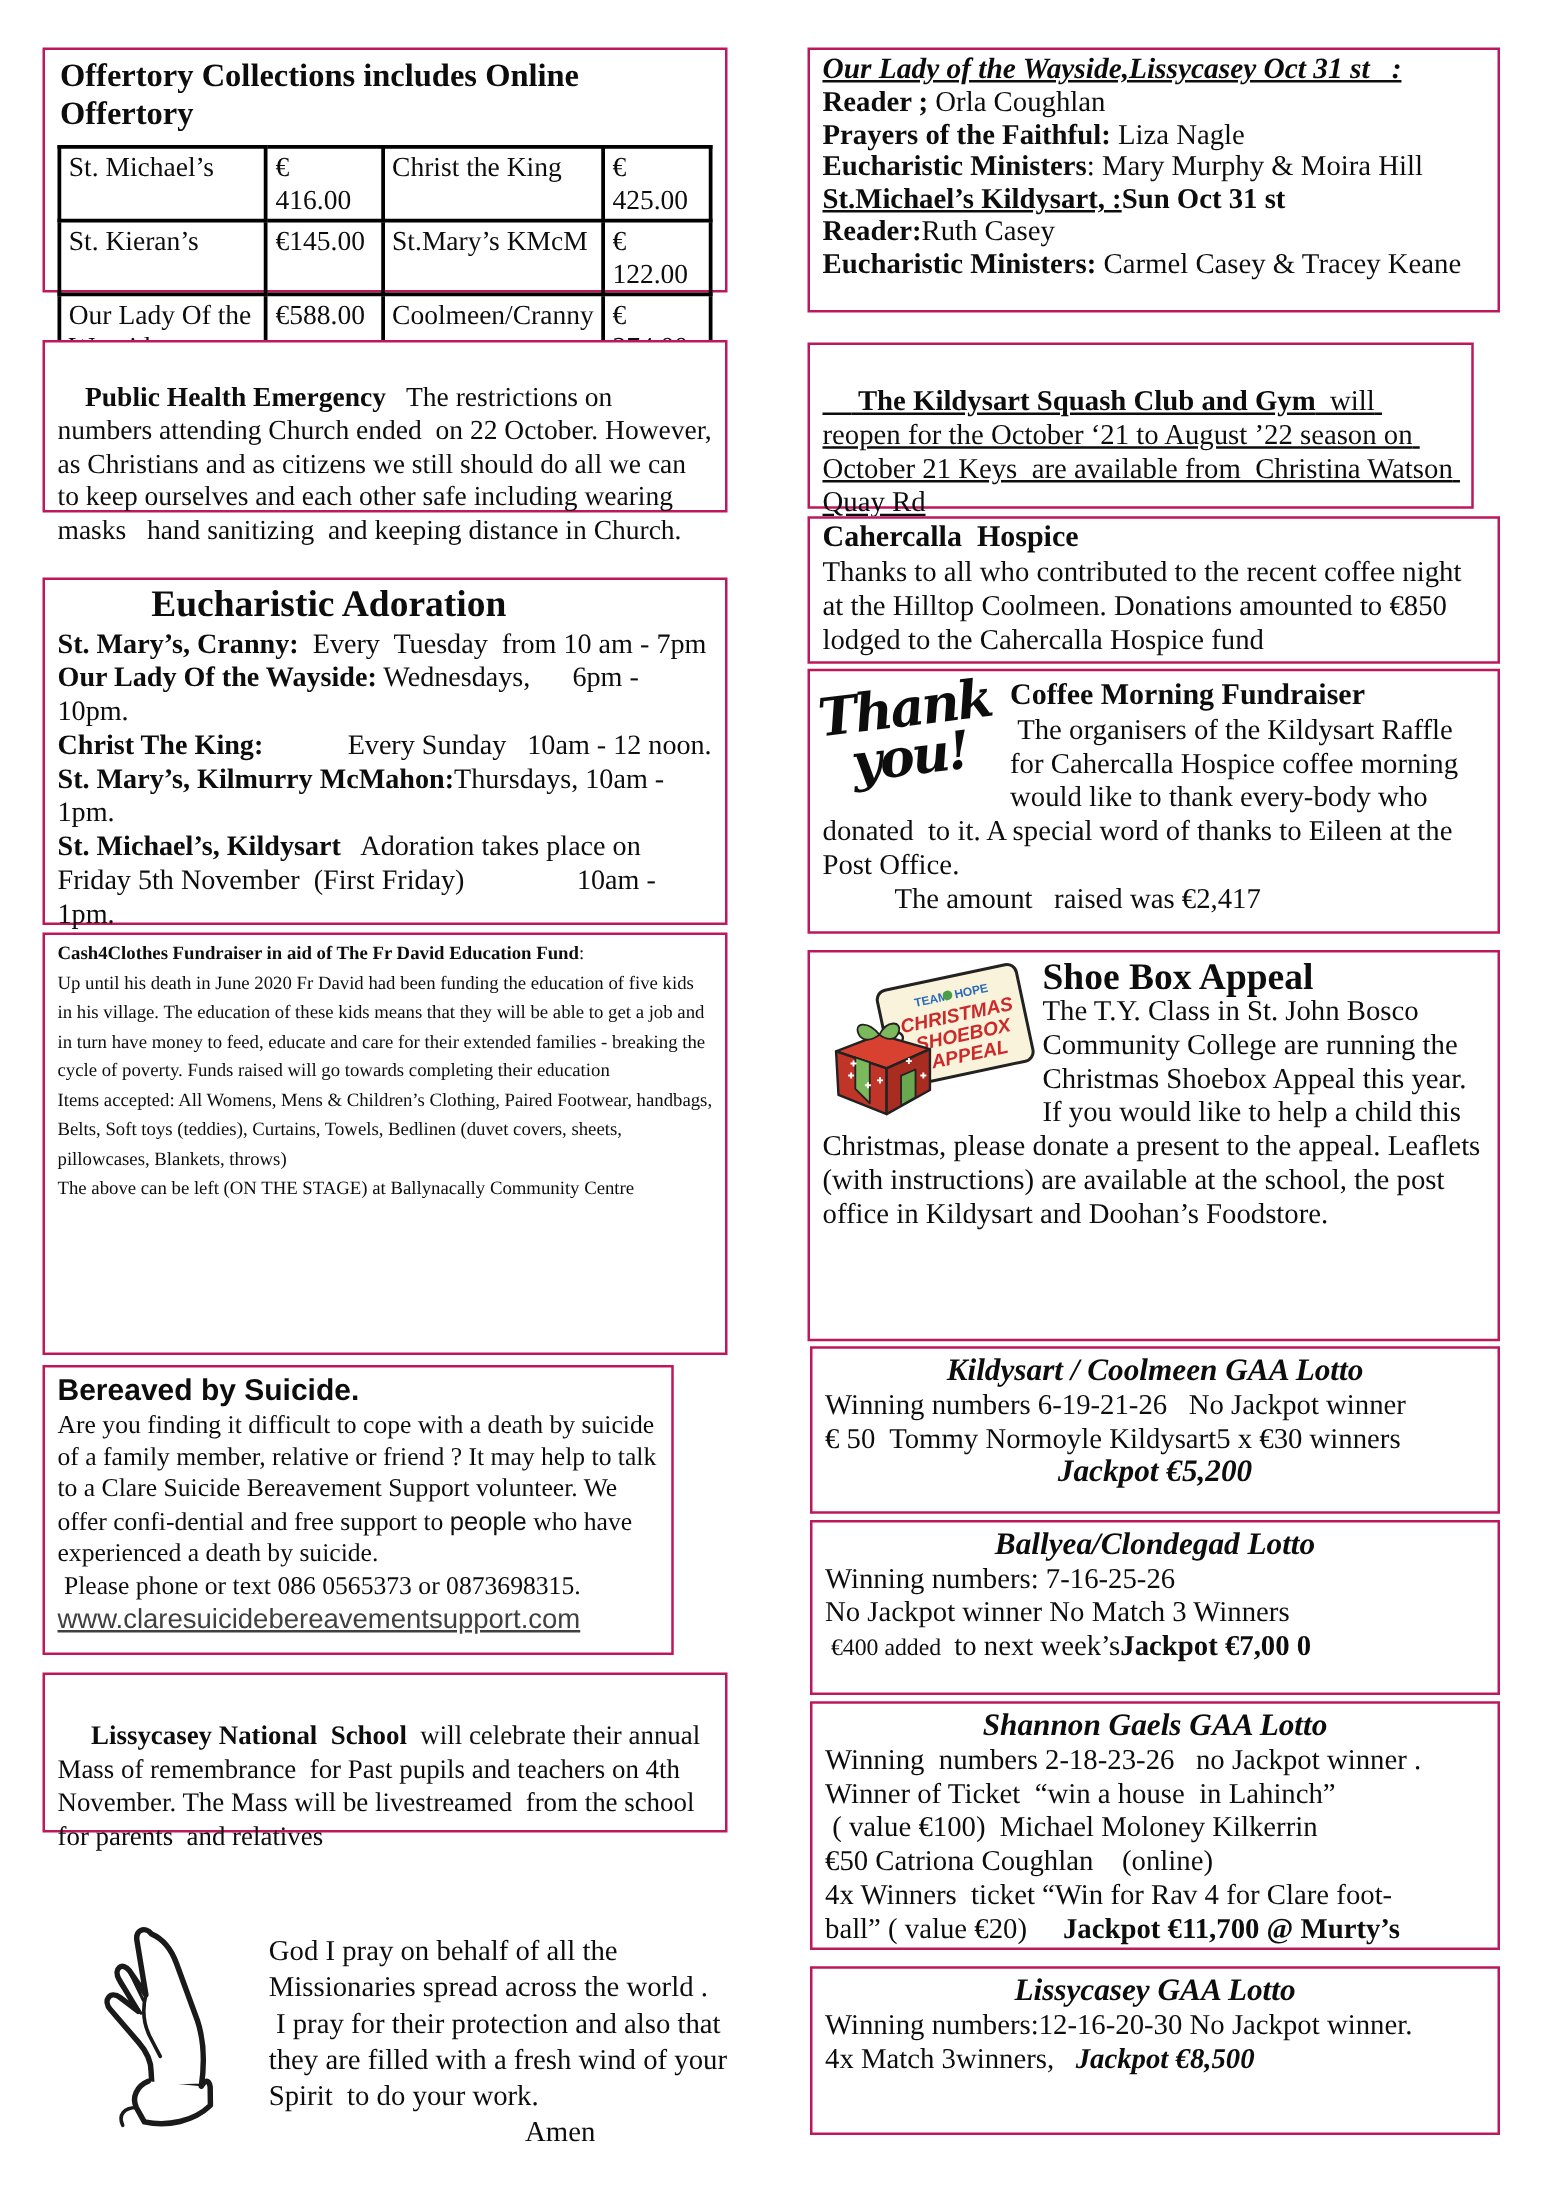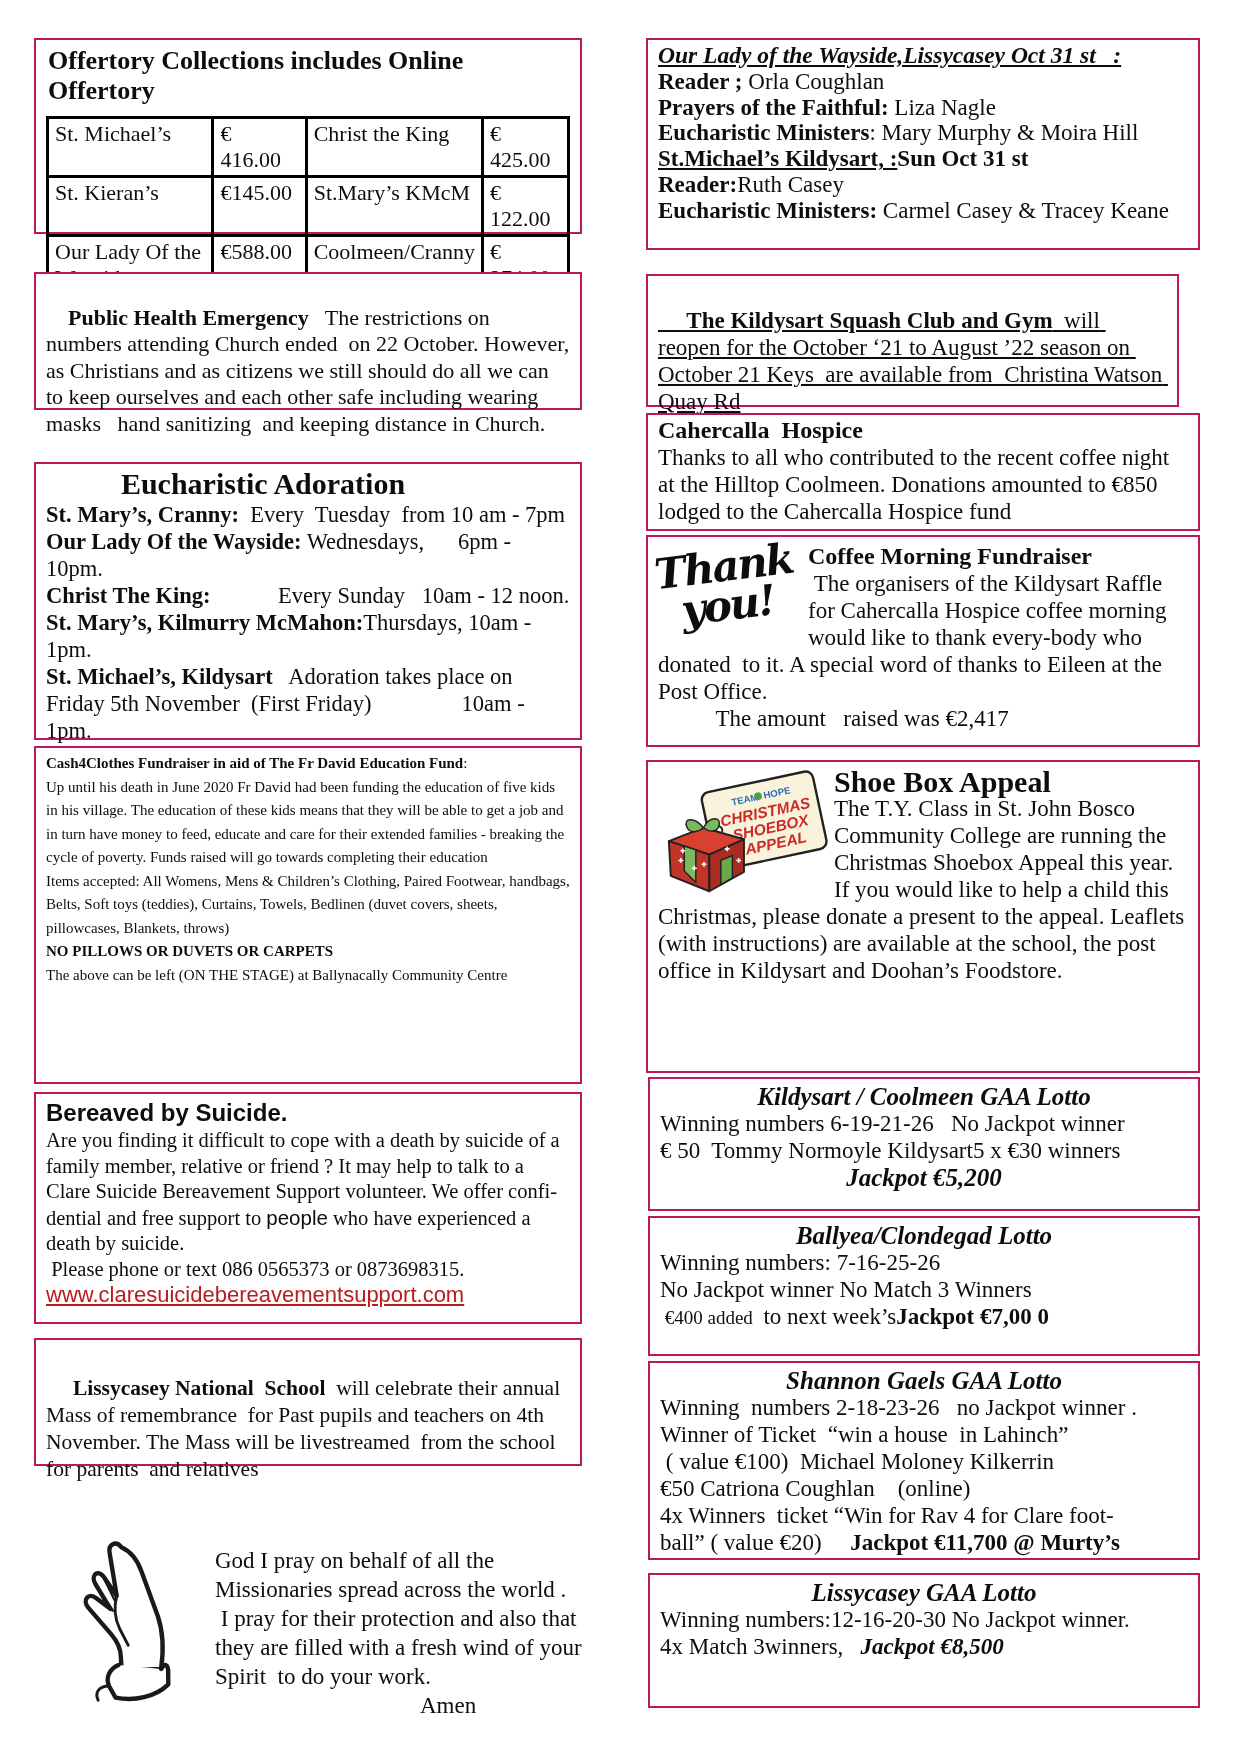--- a/index.html
+++ b/index.html
@@ -17,21 +17,21 @@
   #offertory .title{font-size:26px;font-weight:bold;margin:2px 0 10px 2px;}
   #offertory table{border-collapse:collapse;width:100%;}
   #offertory td{border:3px solid #000;font-size:22px;padding:2px 6px;height:44px;vertical-align:top;white-space:pre-wrap;}
   #offertory td.c1{width:205px;} #offertory td.c2{width:84px;}
   #offertory td.c3{width:152px;} #offertory td.c4{width:80px;}
 
   #public-health{left:34px;top:272px;width:548px;height:138px;font-size:22px;line-height:26.5px;}
   #adoration{left:34px;top:462px;width:548px;height:278px;font-size:22.5px;line-height:27px;}
   #adoration .title{font-size:30px;font-weight:bold;text-align:center;padding-right:90px;margin:2px 0 4px 0;}
   #cash{left:34px;top:746px;width:548px;height:338px;font-size:15px;line-height:23.5px;}
-  #bereaved{left:34px;top:1092px;width:548px;height:232px;font-size:20.5px;line-height:25.5px;}
+  #bereaved{left:34px;top:1092px;width:505px;height:232px;font-size:20.5px;line-height:25.5px;}
   #bereaved .hd{font-family:"Liberation Sans",sans-serif;font-weight:bold;font-size:24px;line-height:30px;}
   #bereaved a{font-family:"Liberation Sans",sans-serif;font-size:22px;text-decoration:underline;}
   #school{left:34px;top:1338px;width:548px;height:128px;font-size:21.5px;line-height:27px;padding-top:8px;}
 
   #prayer-hands{position:absolute;left:52px;top:1538px;width:150px;height:175px;}
   #prayer-text{position:absolute;left:215px;top:1546px;width:385px;font-size:23px;line-height:29px;}
   #prayer-text .amen{padding-left:205px;}
 
   
   #readers{left:646px;top:38px;width:554px;height:212px;font-size:23px;line-height:25.8px;padding-top:3px;border-width:2px;}
@@ -104,29 +104,28 @@
     <div class="prewrap"><span class="b">St. Michael’s, Kildysart</span><span>   Adoration takes place on
 Friday 5th November  (First Friday)                10am - 1pm.</span></div>
     <div class="prewrap"><span class="b">St. Kieran’s, Labasheeda:</span><span> Adoration takes place before
 first Friday Mass on Friday 5th Nov ,</span></div>
   </section>
 
   <section class="box" id="cash">
     <div><span class="b">Cash4Clothes Fundraiser in aid of The Fr David Education Fund</span><span>:</span></div>
     <div class="prewrap">Up until his death in June 2020 Fr David had been funding the education of five kids in his village. The education of these kids means that they will be able to get a job and in turn have money to feed, educate and care for their extended families - breaking the cycle of poverty. Funds raised will go towards completing their education</div>
     <div class="prewrap">Items accepted: All Womens, Mens &amp; Children’s Clothing, Paired Footwear, handbags, Belts, Soft toys (teddies), Curtains, Towels, Bedlinen (duvet covers, sheets, pillowcases, Blankets, throws)</div>
-    <div class="b">NO PILLOWS OR DUVETS OR CARPETS</div>
     <div class="prewrap">The above can be left (ON THE STAGE) at Ballynacally Community Centre</div>
   </section>
 
   <section class="box" id="bereaved">
     <div class="hd">Bereaved by Suicide.</div>
     <div class="prewrap"><span>Are you finding it difficult to cope with a death by suicide of a family member, relative or friend ? It may help to talk to a Clare Suicide Bereavement Support volunteer. We offer confi-dential and free support to </span><span class="sans">people</span><span> who have experienced a death by suicide.</span></div>
     <div class="prewrap"> Please phone or text 086 0565373 or 0873698315.</div>
-    <div><a href="#" style="color:#b91c1c">www.claresuicidebereavementsupport.com</a></div>
+    <div><a href="#" style="color:#404040">www.claresuicidebereavementsupport.com</a></div>
   </section>
 
   <section class="box prewrap" id="school">
     <span class="b"> Lissycasey National  School</span><span>  will celebrate their annual Mass of remembrance  for Past pupils and teachers on 4th November. The Mass will be livestreamed  from the school  for parents  and relatives</span>
   </section>
 
   <svg id="prayer-hands" viewBox="0 0 150 180">
     <g transform="rotate(-12 75 90)" fill="#ffffff" stroke="#1a1a1a" stroke-width="4.5" stroke-linejoin="round" stroke-linecap="round">
       <path d="M86 10 C82 2 73 4 73 14 L71 58 62 36 C58 27 49 31 52 41 L62 70 50 56 C43 48 35 55 40 64 L57 95 C62 104 64 112 62 121 L60 134 100 141 C107 122 110 104 108 87 L101 38 C99 24 93 15 86 10 Z"></path>
       <path d="M71 58 C66 68 64 80 67 92 L72 110" fill="none" stroke-width="3"></path>

